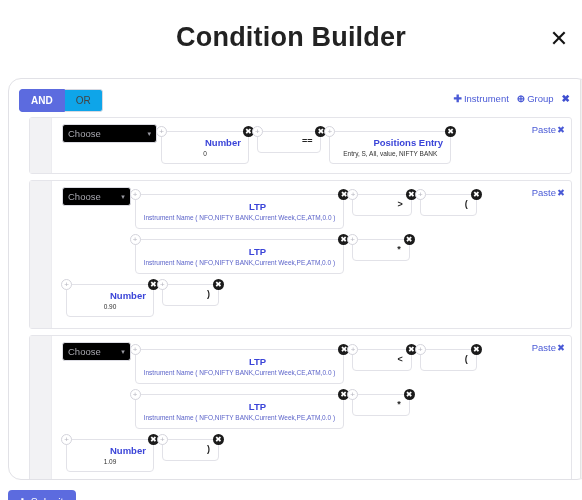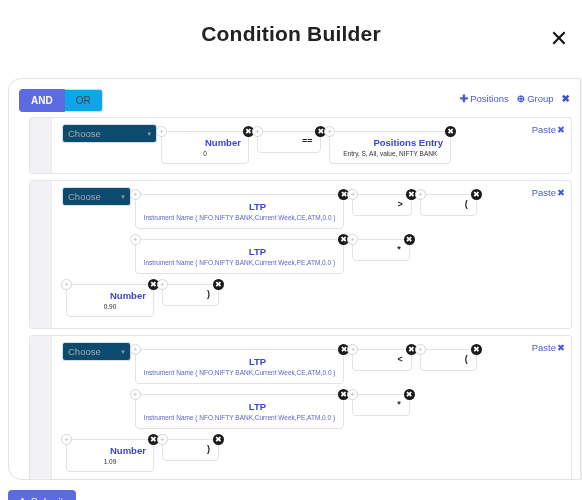--- a/index.html
+++ b/index.html
@@ -14,21 +14,21 @@
 
   .close-btn {
     position: absolute; top: 4px; right: 10px;
     width: 26px; height: 26px;
     font-size: 22px; line-height: 26px; text-align: center;
     color: #111; cursor: pointer; font-weight: 400;
   }
 
   .modal-title {
     text-align: center;
-    font-size: 21px;
+    font-size: 27px;
     font-weight: bold;
     color: #222;
     letter-spacing: 0.2px;
     margin: 22px 0 0 0;
     padding-bottom: 8px;
   }
 
   .builder-outer {
     position: absolute;
     left: 8px; top: 56px;
@@ -96,21 +96,21 @@
     position: relative; flex: 1; padding: 6px 8px 6px 10px;
   }
   .paste-act {
     position: absolute; right: 6px; top: 6px;
     font-size: 9.5px; color: #4a5ad6; display: flex; gap: 1px; align-items: center; cursor: pointer;
   }
 
   .choose {
     width: 95px; height: 19px;
     border: 1px solid #dcdce3; border-radius: 3px;
-    background: #0c4a6e; color: #a8a8b0; font-size: 9.5px;
+    background: #000000; color: #a8a8b0; font-size: 9.5px;
     display: flex; align-items: center; padding: 0 5px;
     position: relative;
   }
   .choose .caret { position: absolute; right: 5px; top: 5px; font-size: 7px; color: #9a9aa2; }
 
   .chip-flow { display: flex; flex-wrap: wrap; align-items: flex-start; gap: 0px; }
 
   
   .chip {
     position: relative;
@@ -179,21 +179,21 @@
     <div class="builder-scroll">
 
       <div class="group-bar">
         <div class="andor">
           <div class="seg active">AND</div>
           <div class="seg">OR</div>
         </div>
         <div class="group-actions">
           <span class="act">
             <span class="glyph">✚</span>
-            <span>Positions</span>
+            <span>Instrument</span>
           </span>
           <span class="act">
             <span class="glyph">⊕</span>
             <span>Group</span>
           </span>
           <span class="x-glyph">✖</span>
         </div>
       </div>
 
       <div id="rows-container">

